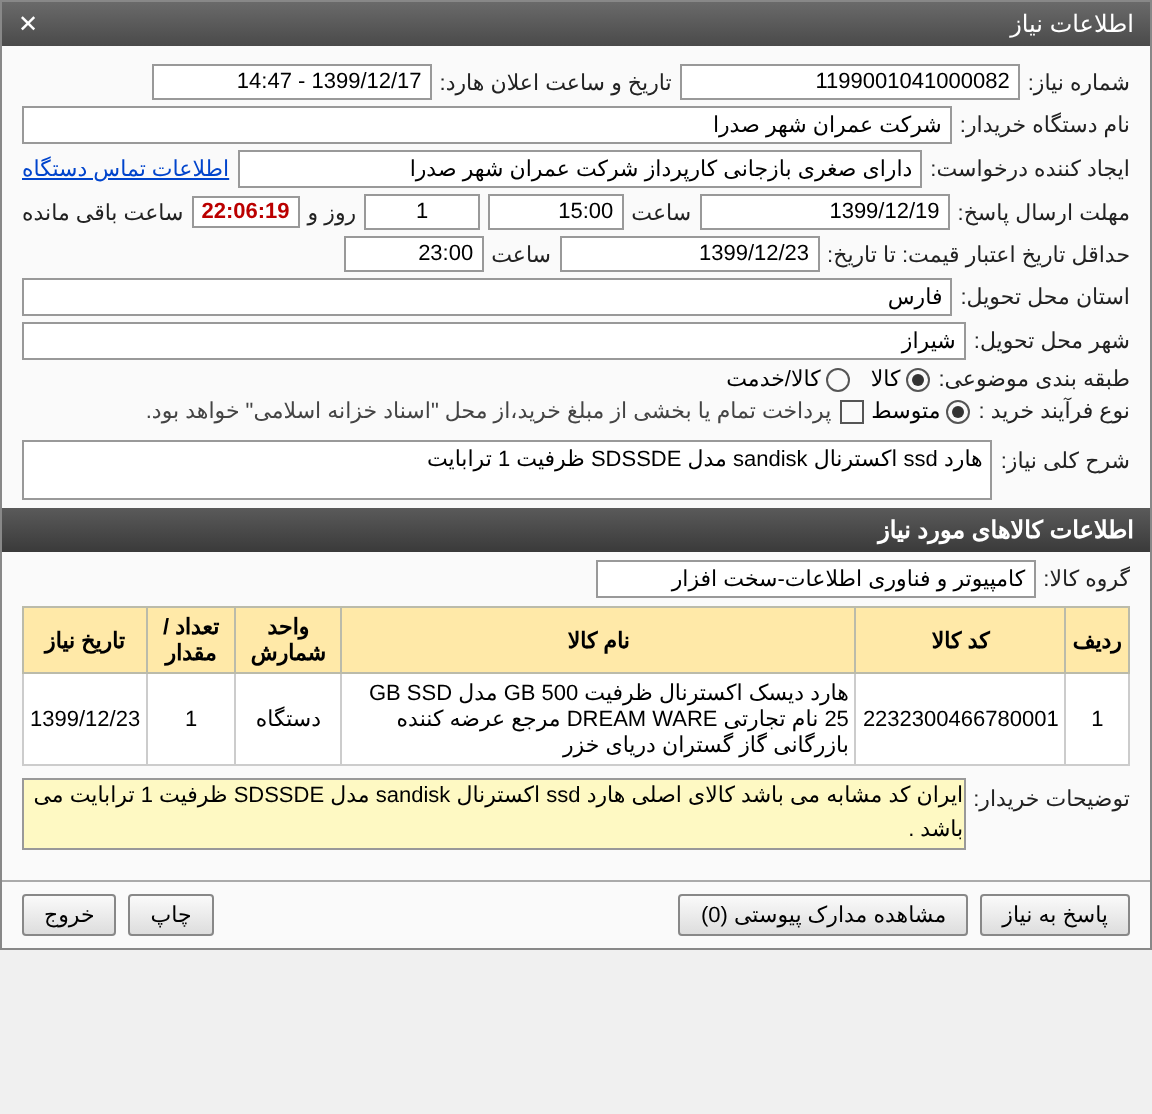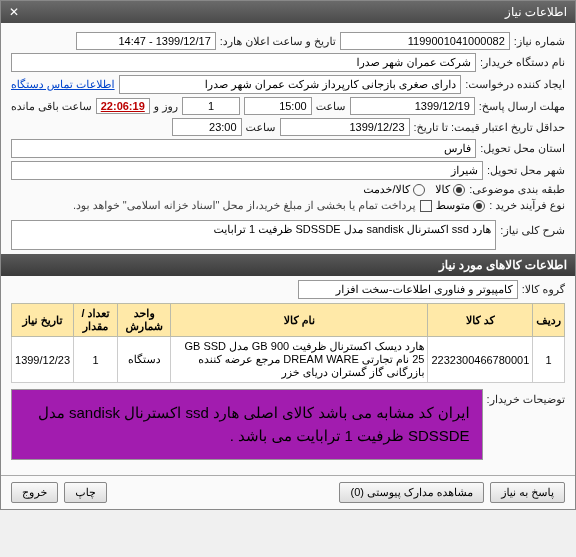--- a/index.html
+++ b/index.html
@@ -18,24 +18,24 @@
   .link { color: #0044cc; text-decoration: underline; cursor: pointer; }
   .radio-group { display:flex; gap:10px; align-items:center; }
   .radio-item { display:flex; gap:3px; align-items:center;justify-content:space-between; }
   .radio { width:12px; height:12px; border:1px solid #555; border-radius:50%; display:inline-flex; align-items:center; justify-content:center; }
   .radio.selected::after { content:''; width:6px; height:6px; background:#333; border-radius:50%; display:block;}
   .checkbox { width:12px; height:12px; border:1px solid #555; display:inline-block; }
   .section-header { background: linear-gradient(#5a5a5a,#3a3a3a); color:#fff; padding:4px 8px; font-weight:bold; margin: 4px -10px; font-size:12px; }
   table.data { width:100%; border-collapse:collapse; margin-top:4px; }
   table.data th { background:#ffe9a8; border:1px solid #bba; padding:3px; font-size:11px; text-align:center; }
   table.data td { background:#fff; border:1px solid #ccc; padding:3px; font-size:11px; text-align:center; vertical-align:middle; }
-  .desc-box { border:1px solid #999; background:#a21caf; padding:12px; min-height:36px; font-size:15px; line-height:1.5; }
+  .desc-box { border:1px solid #999; background:#fef9c3; padding:0; min-height:36px; font-size:11px; line-height:1.5; }
   .footer { display:flex; justify-content:space-between; padding:6px 10px; border-top:1px solid #aaa; margin-top:6px; align-items:center;}
   .btn { border:1px solid #888; background:linear-gradient(#fafafa,#ddd); padding:3px 10px; cursor:pointer; font-size:11px; border-radius:2px;}
-  .countdown { color:#b00; font-weight:bold; border:1px solid #999; padding:1px 4px; background:#fff;text-decoration:underline;}
+  .countdown { color:#b00; font-weight:bold; border:1px solid #999; padding:1px 4px; background:#fff;}
   .pay-note { color:#444; font-size:11px; }
   .footer-left { display:flex; gap:6px; }
   .footer-right { display:flex; gap:6px; }
 </style>
 </head>
 <body>
 
 <div class="window">
   <div class="titlebar">
     <span>اطلاعات نیاز</span>
@@ -135,21 +135,21 @@
           <th>نام کالا</th>
           <th>واحد شمارش</th>
           <th>تعداد / مقدار</th>
           <th>تاریخ نیاز</th>
         </tr>
       </thead>
       <tbody>
         <tr>
           <td>1</td>
           <td>2232300466780001</td>
-          <td style="text-align:right">هارد دیسک اکسترنال ظرفیت GB 900 مدل GB SSD 25 نام تجارتی DREAM WARE مرجع عرضه کننده بازرگانی گاز گستران دریای خزر</td>
+          <td style="text-align:right">هارد دیسک اکسترنال ظرفیت GB 500 مدل GB SSD 25 نام تجارتی DREAM WARE مرجع عرضه کننده بازرگانی گاز گستران دریای خزر</td>
           <td>دستگاه</td>
           <td>1</td>
           <td>1399/12/23</td>
         </tr>
       </tbody>
     </table>
 
     <div class="row" style="align-items:flex-start; margin-top:6px;">
       <span class="label" style="padding-top:4px">توضیحات خریدار:</span>
       <div class="desc-box w-long">ایران کد مشابه می باشد کالای اصلی هارد ssd اکسترنال sandisk مدل SDSSDE ظرفیت 1 ترابایت  می باشد .</div>

